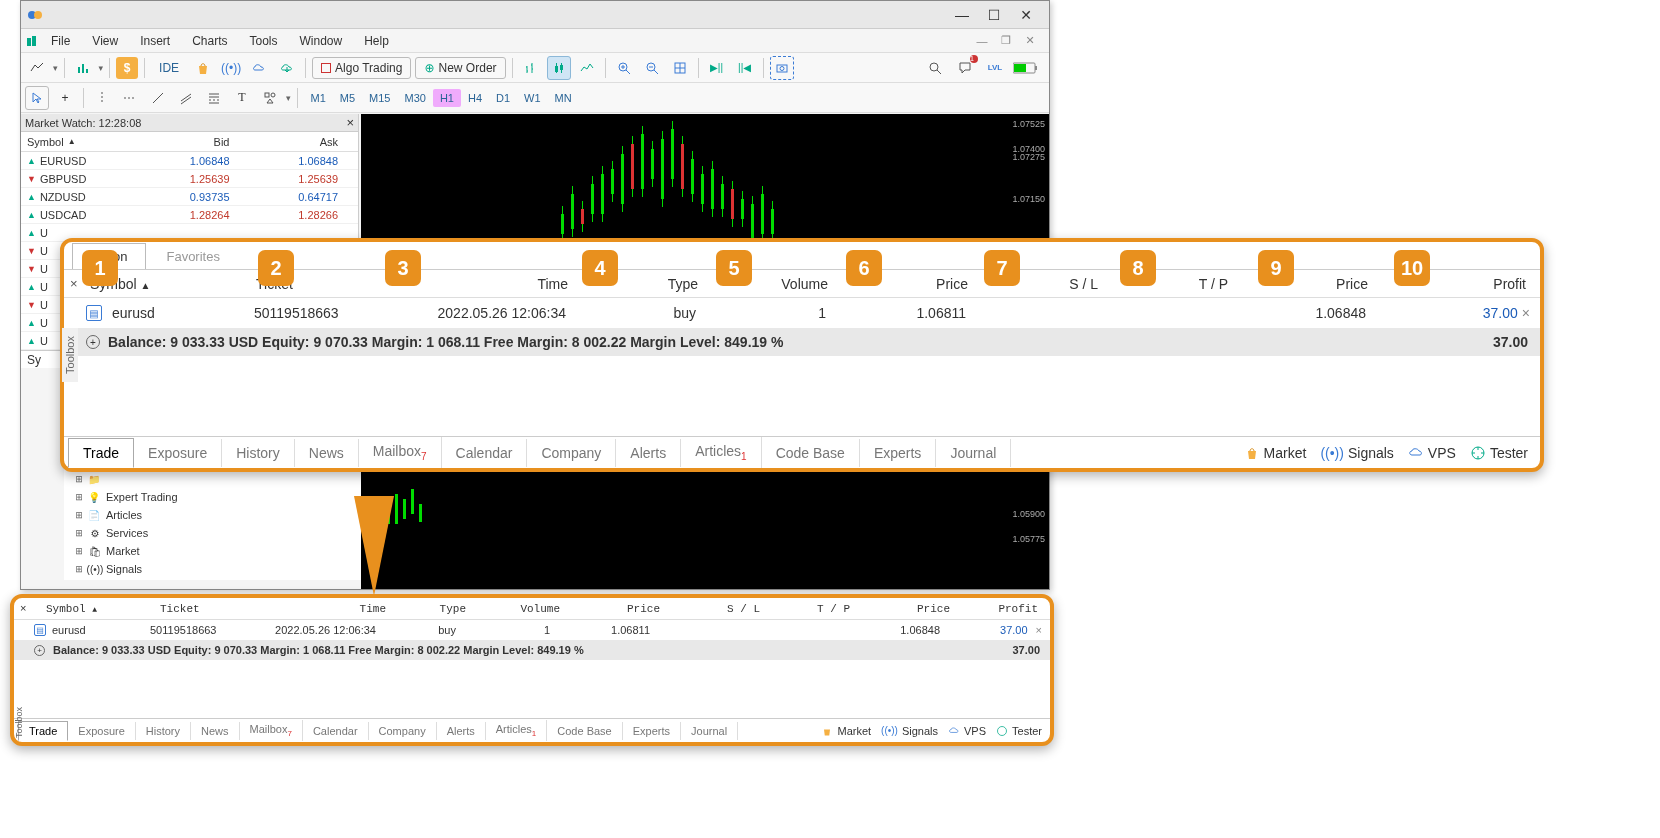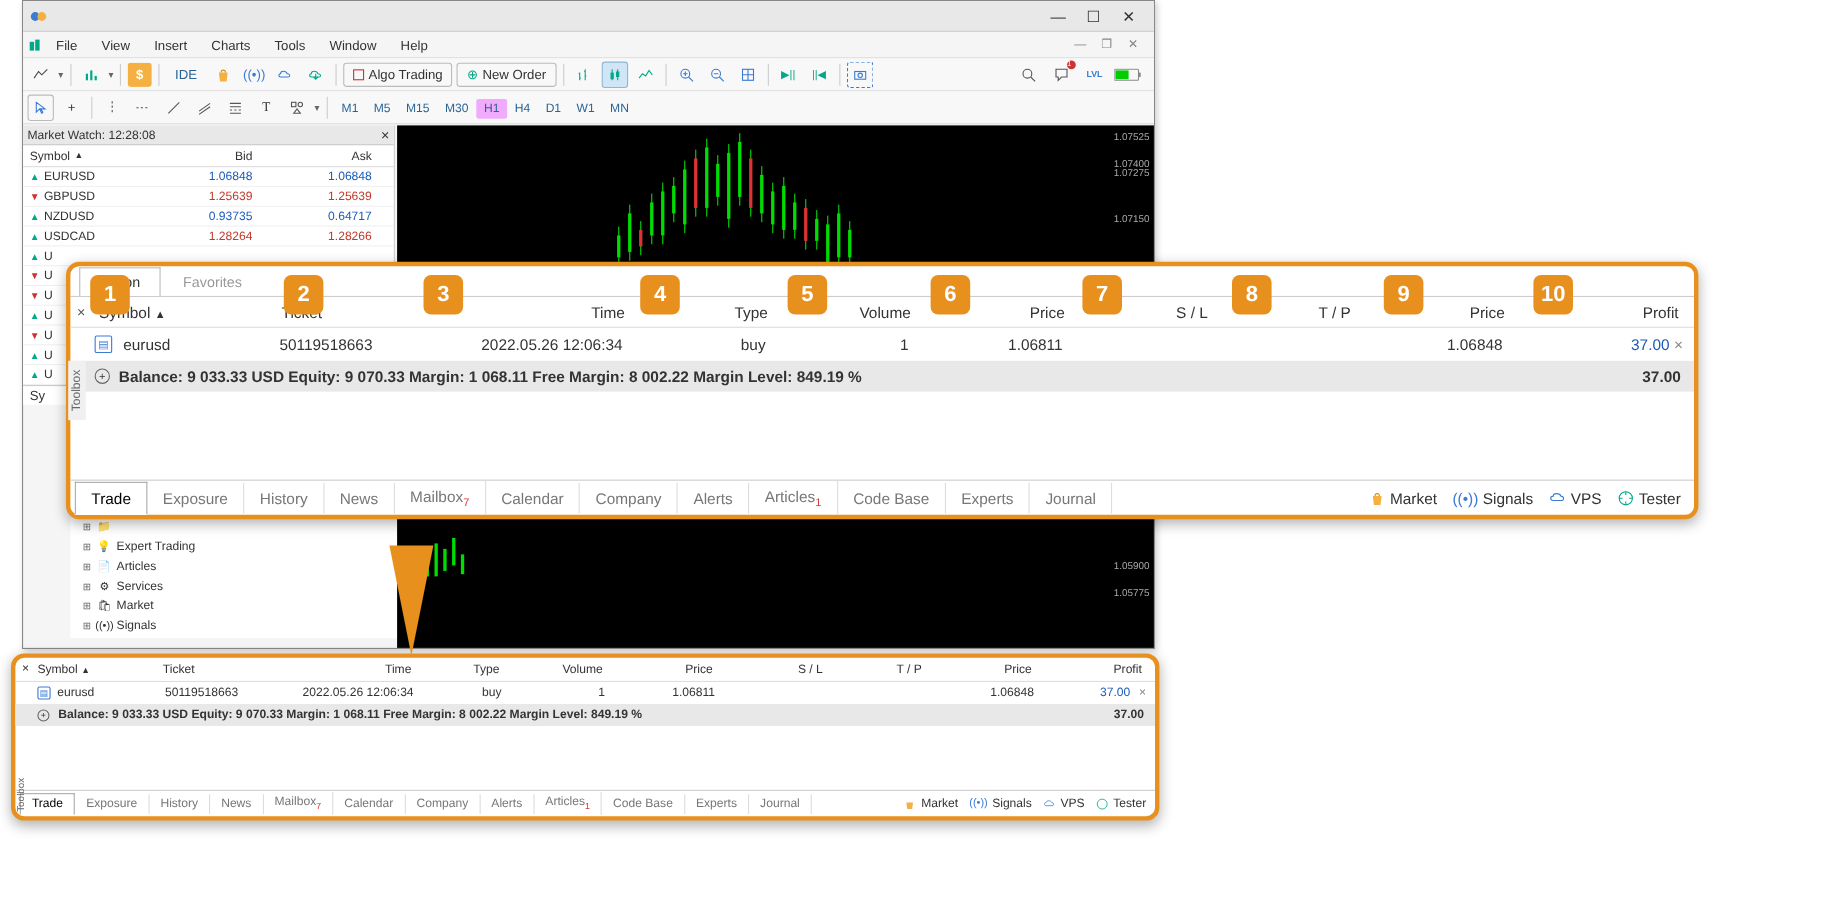--- a/index.html
+++ b/index.html
@@ -85,21 +85,21 @@
 .bottom-right { margin-left: auto; display: flex; align-items: center; gap: 14px; padding-right: 12px; font-size: 14px; }
 .br-item { display: flex; align-items: center; gap: 4px; cursor: pointer; }
 .toolbox-label { position: absolute; left: -2px; top: 50%; writing-mode: vertical-lr; transform: rotate(180deg) translateY(50%); font-size: 11px; color: #666; background: #f0f0f0; padding: 8px 2px; }
 .callout-close-top { position: absolute; left: 6px; top: 34px; font-size: 13px; cursor: pointer; color: #555; }
 
 
 .marker { position: absolute; width: 36px; height: 36px; background: #e8901e; color: #fff; border-radius: 7px; display: flex; align-items: center; justify-content: center; font-size: 20px; font-weight: bold; z-index: 20; }
 
 
 .small-callout { position: absolute; left: 10px; top: 594px; width: 1044px; background: #fff; border: 4px solid #e8901e; border-radius: 12px; box-shadow: 0 4px 12px rgba(0,0,0,0.3); z-index: 5; }
-.sc-cols { height: 22px; display: flex; align-items: center; font-size: 11px; border-bottom: 1px solid #ddd; padding-left: 20px; }
+.sc-cols { height: 22px; display: flex; align-items: center; font-size: 11px; border-bottom: 1px solid #ddd; padding-left: 32px; font-family: Liberation Mono, monospace; }
 .sc-row { height: 20px; display: flex; align-items: center; font-size: 11px; padding-left: 20px; }
 .sc-row .row-icon { width: 12px; height: 12px; font-size: 8px; }
 .sc-summary { height: 20px; background: #e8e8e8; display: flex; align-items: center; font-size: 11px; font-weight: bold; padding-left: 20px; }
 .sc-spacer { height: 58px; }
 .sc-bottom-tabs { height: 24px; display: flex; align-items: center; border-top: 1px solid #ccc; padding-left: 4px; }
 .sc-tab { padding: 3px 10px; font-size: 11px; color: #777; cursor: pointer; border-right: 1px solid #ddd; }
 .sc-tab.active { color: #000; border: 1px solid #aaa; border-bottom: 1px solid #fff; }
 .sc-right { margin-left: auto; display: flex; gap: 10px; padding-right: 8px; font-size: 11px; }
 .sc-close { position: absolute; left: 6px; top: 4px; font-size: 11px; cursor: pointer; }
 .sc-toolbox { position: absolute; left: 0; bottom: 4px; writing-mode: vertical-lr; transform: rotate(180deg); font-size: 9px; color: #666; }

